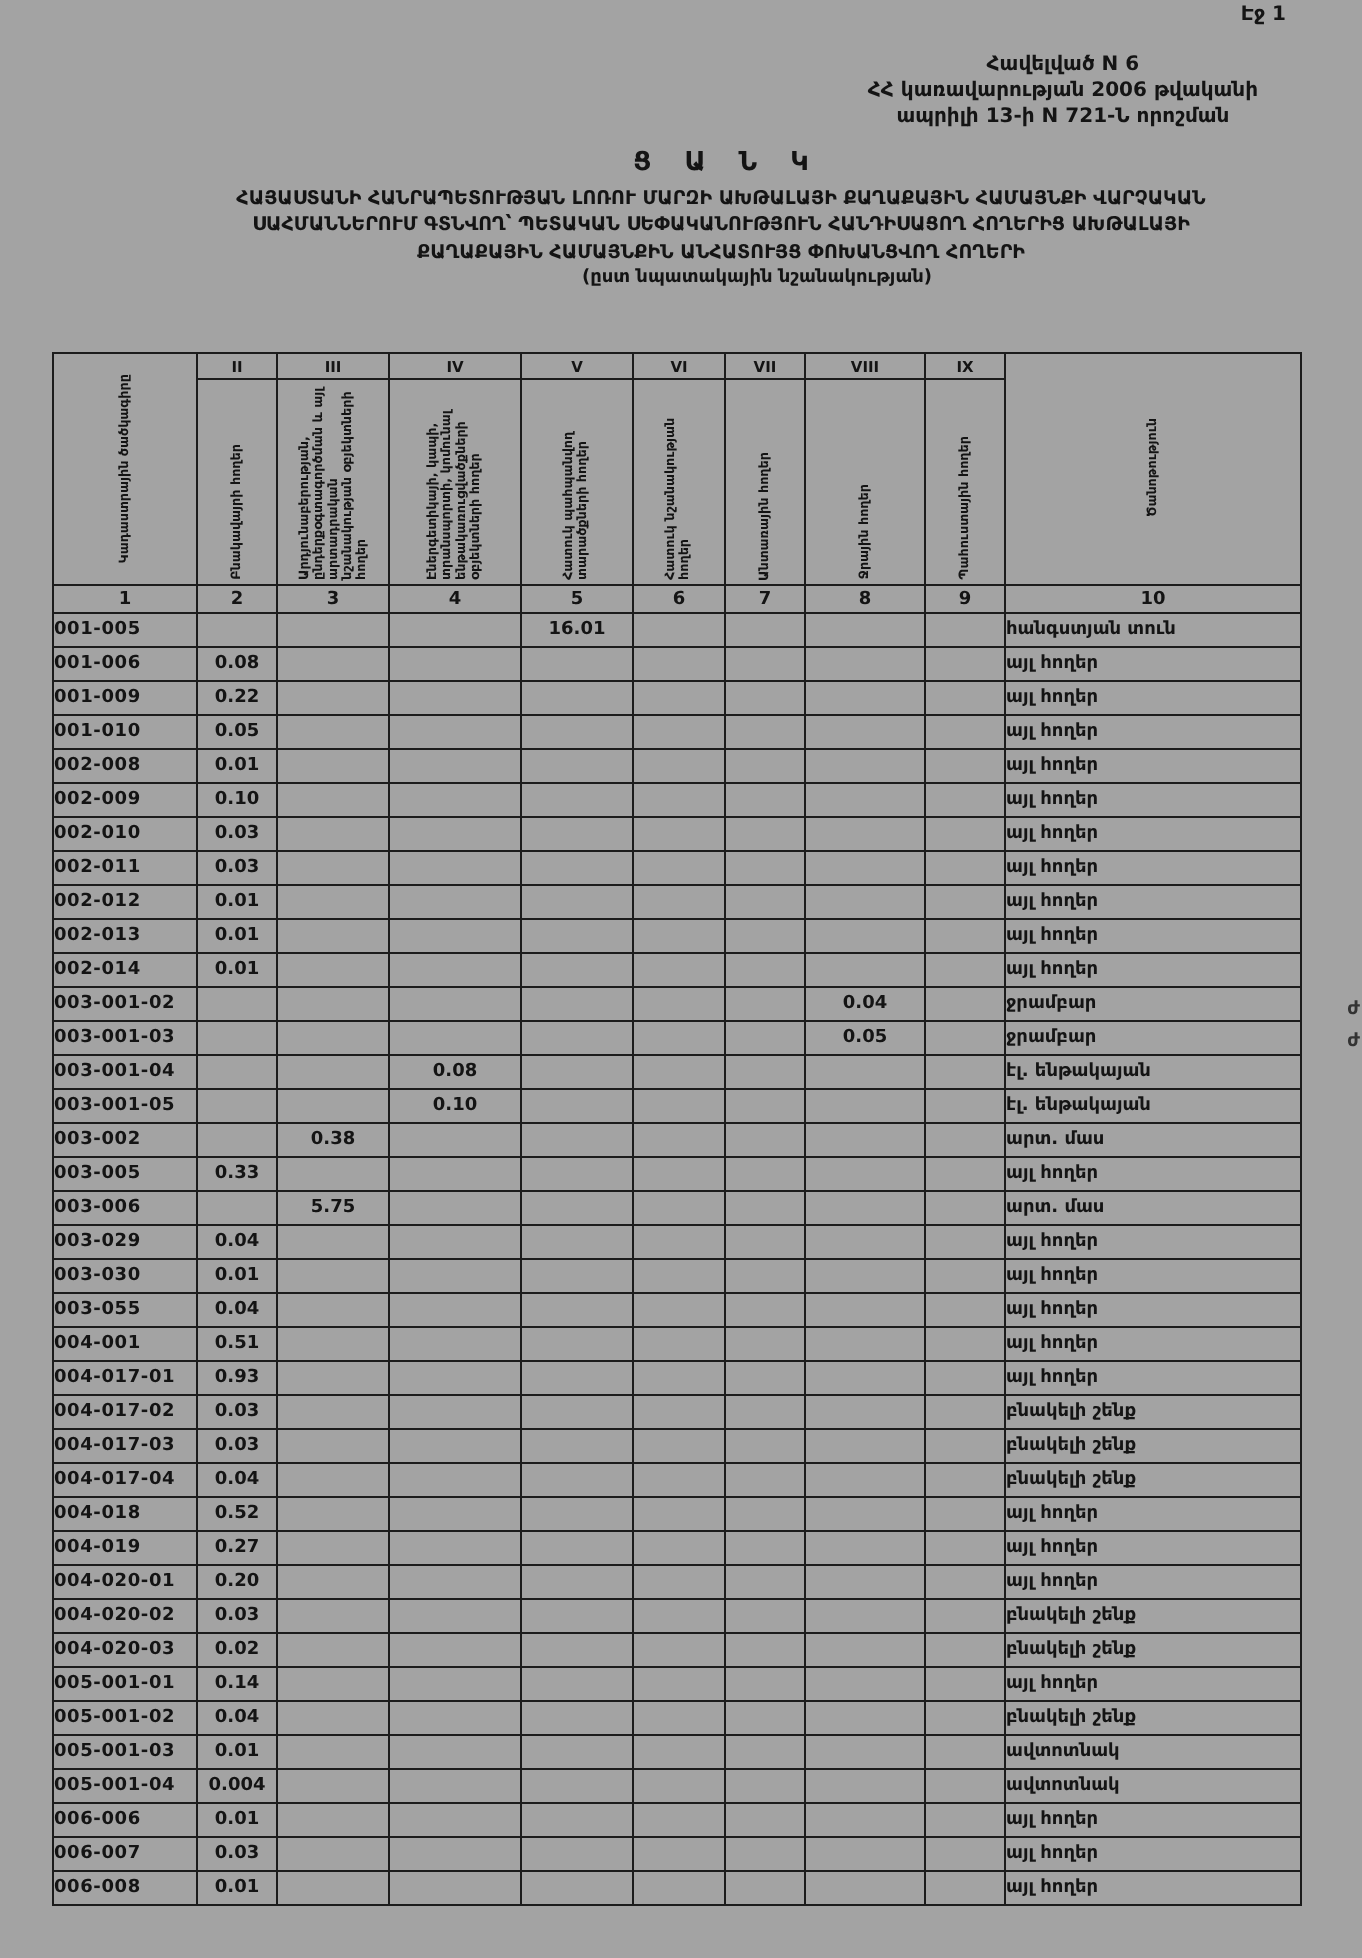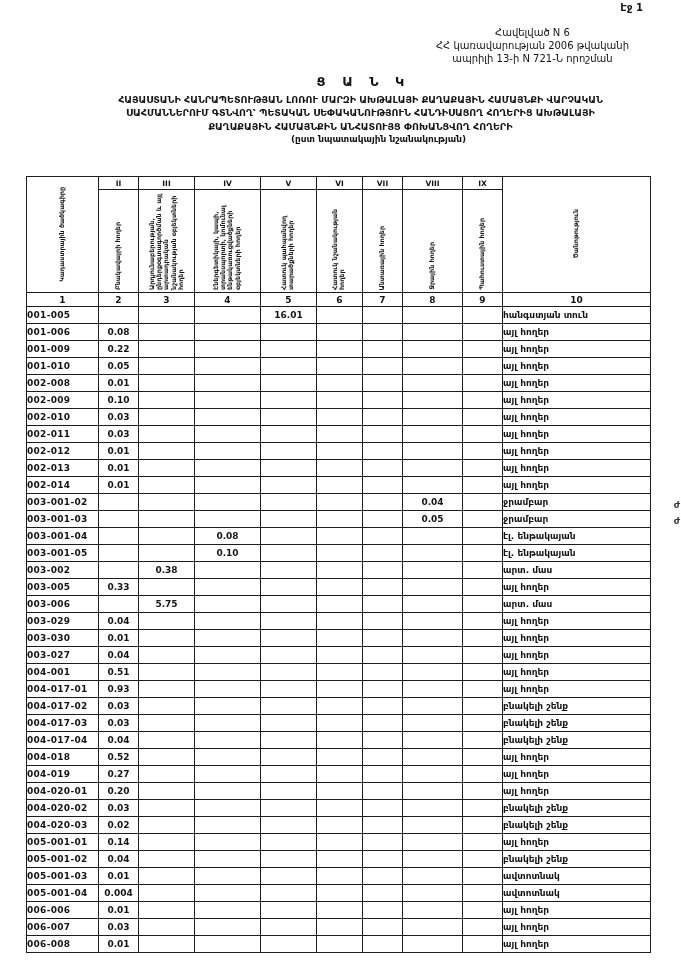--- a/index.html
+++ b/index.html
@@ -1,30 +1,30 @@
 <!DOCTYPE html>
 <html><head>
 <meta charset="utf-8">
 <style>
   html,body{margin:0;padding:0;background:#d8d8d8;}
   .page{
     position:relative;
     width:681px;height:979px;
-    background:#ffffff;
+    background:#a3a3a3;
     font-family:"DejaVu Sans",sans-serif;
     color:#141414;
     overflow:hidden;
   }
   .page-label{
     position:absolute;top:2px;right:38px;
     font-size:10px;font-weight:700;
   }
   .annex{
     position:absolute;top:26px;right:52px;
-    text-align:center;font-size:10px;font-weight:400;line-height:1.3;
+    text-align:center;font-size:10px;font-weight:700;line-height:1.3;
   }
   .doc-title{
     position:absolute;top:74px;left:0;width:100%;
     text-align:center;font-size:13px;font-weight:700;letter-spacing:6px;padding-left:23px;
   }
   .subtitle{
     position:absolute;top:93px;left:0;width:100%;
     text-align:center;font-size:9.5px;font-weight:700;line-height:1.42;margin-left:20px;
   }
   .subtitle .note-line{font-size:9px;padding-left:36px;}
@@ -387,21 +387,21 @@
       <td class="c-val"></td>
       <td class="c-val"></td>
       <td class="c-val"></td>
       <td class="c-val"></td>
       <td class="c-val"></td>
       <td class="c-val"></td>
       <td class="c-val"></td>
       <td class="c-note">այլ հողեր</td>
     </tr>
         <tr class="data-row">
-      <td class="c-code">003-027</td>
+      <td class="c-code">003-055</td>
       <td class="c-val">0.04</td>
       <td class="c-val"></td>
       <td class="c-val"></td>
       <td class="c-val"></td>
       <td class="c-val"></td>
       <td class="c-val"></td>
       <td class="c-val"></td>
       <td class="c-val"></td>
       <td class="c-note">այլ հողեր</td>
     </tr>

